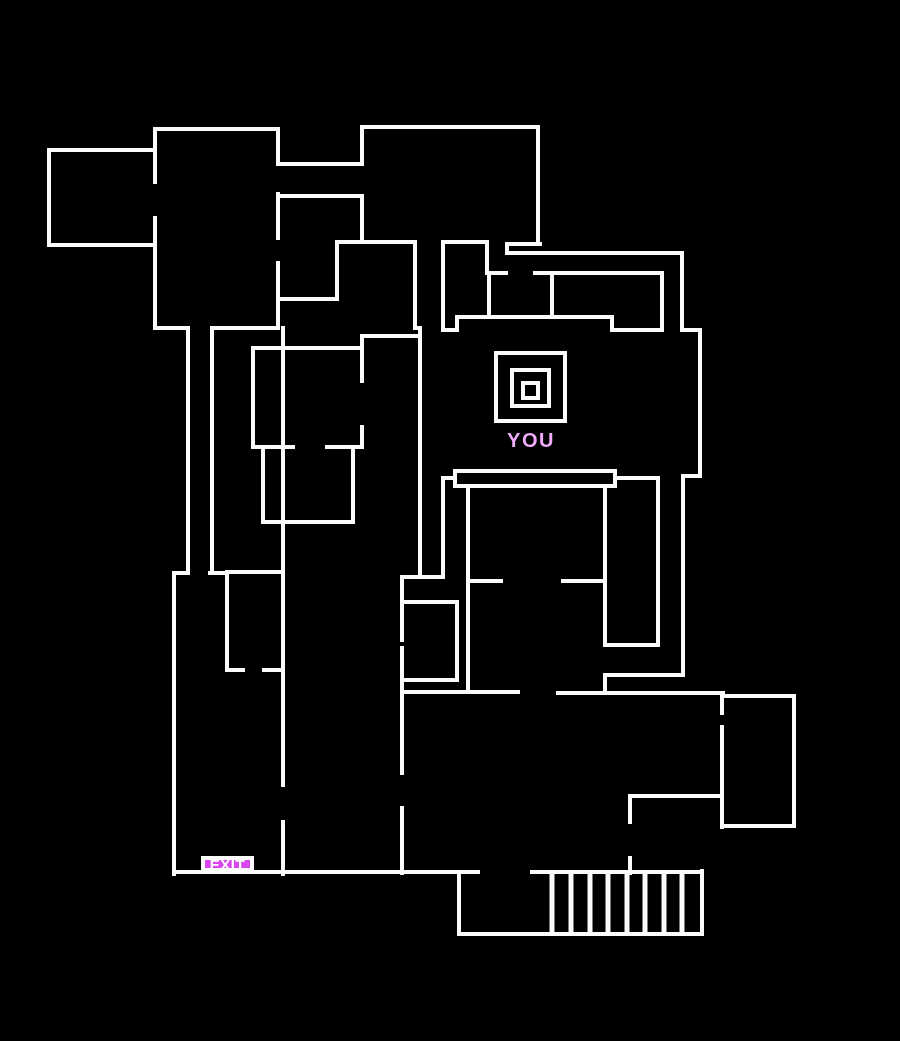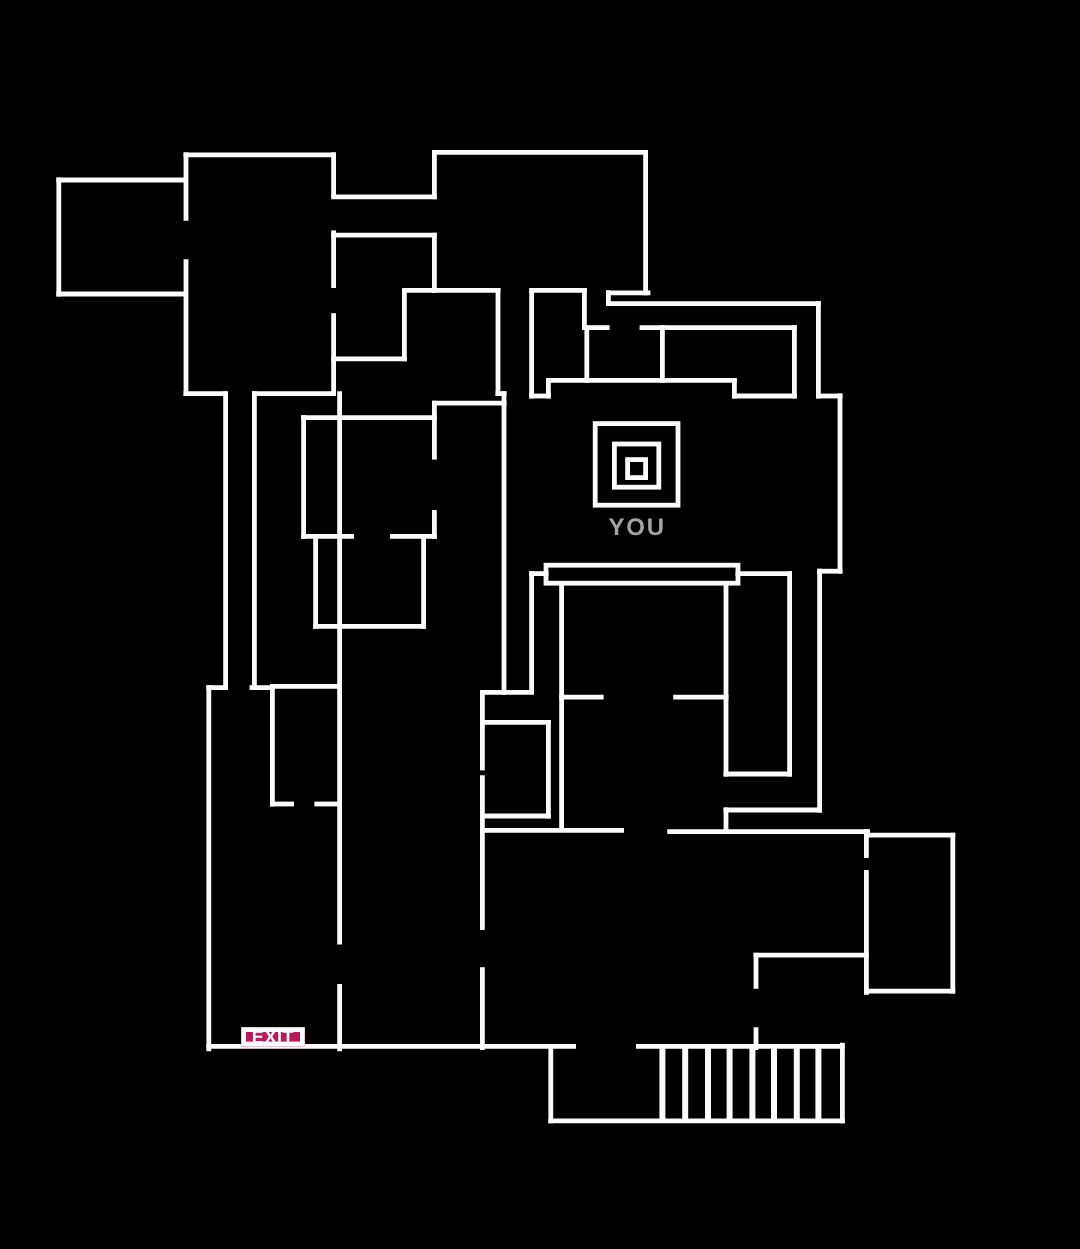--- a/index.html
+++ b/index.html
@@ -20,36 +20,36 @@
   .map-stage svg {
     position: absolute;
     left: 0;
     top: 0;
   }
   .you-label {
     position: absolute;
     left: 531px;
     top: 440px;
     transform: translate(-50%, -50%);
-    color: #a3a3a3;
+    color: #f0abfc;
     font-size: 20px;
     font-weight: bold;
     letter-spacing: 1.5px;
     white-space: nowrap;
     user-select: none;
   }
   .exit-box {
     position: absolute;
     left: 201px;
     top: 856px;
     width: 53px;
     height: 16px;
     box-sizing: border-box;
     border: 4px solid #fdfdfd;
-    background: #be185d;
+    background: #d946ef;
     display: flex;
     align-items: center;
     justify-content: center;
     color: #fdfdfd;
     font-size: 15px;
     font-weight: bold;
     letter-spacing: 0.5px;
     user-select: none;
   }
 </style>

